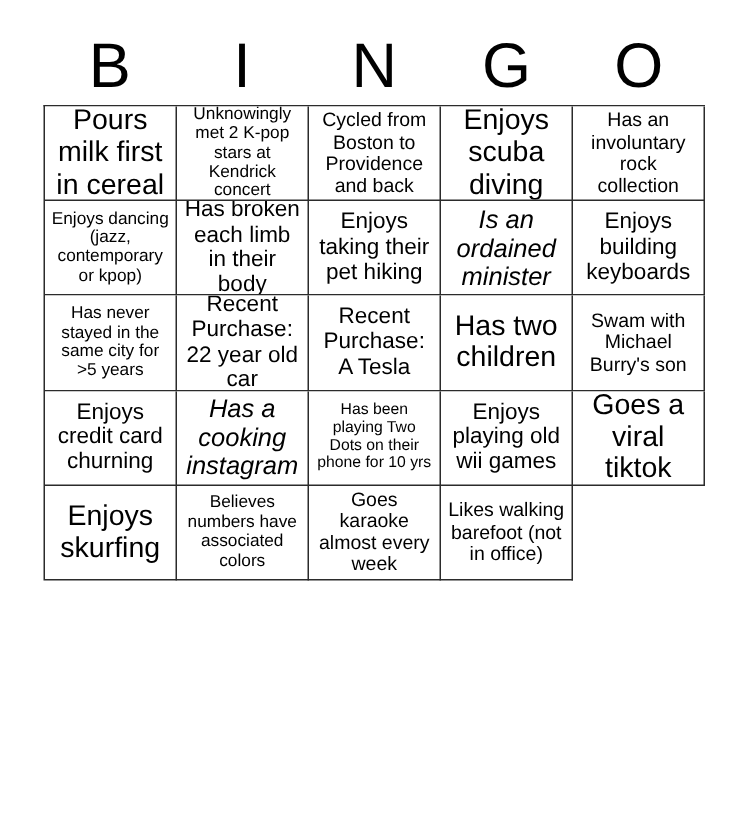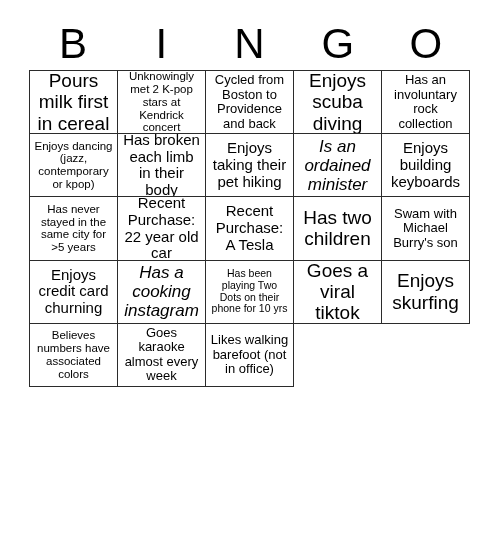--- a/index.html
+++ b/index.html
@@ -152,20 +152,23 @@
       <div class="cell">
         <span class="cell-text fs-md">Enjoys credit card churning</span>
       </div>
       <div class="cell">
         <span class="cell-text fs-lg">Has a cooking instagram</span>
       </div>
       <div class="cell">
         <span class="cell-text fs-xxs">Has been playing Two Dots on their phone for 10 yrs</span>
       </div>
       <div class="cell">
+        <span class="cell-text fs-md">Enjoys playing old wii games</span>
+      </div>
+      <div class="cell">
         <span class="cell-text fs-xl">Goes a viral tiktok</span>
       </div>
       <div class="cell">
         <span class="cell-text fs-xl">Enjoys skurfing</span>
       </div>
       <div class="cell">
         <span class="cell-text fs-xs">Believes numbers have associated colors</span>
       </div>
       <div class="cell">
         <span class="cell-text fs-sm">Goes karaoke almost every week</span>

